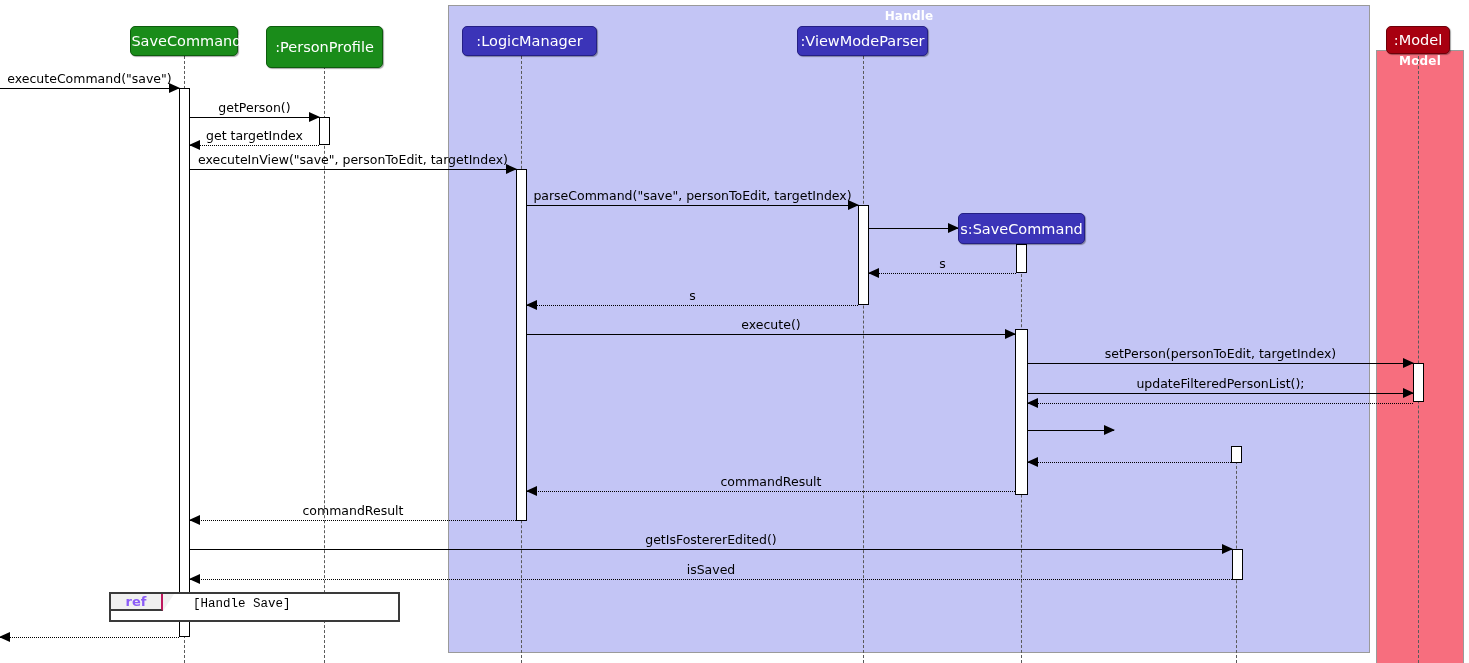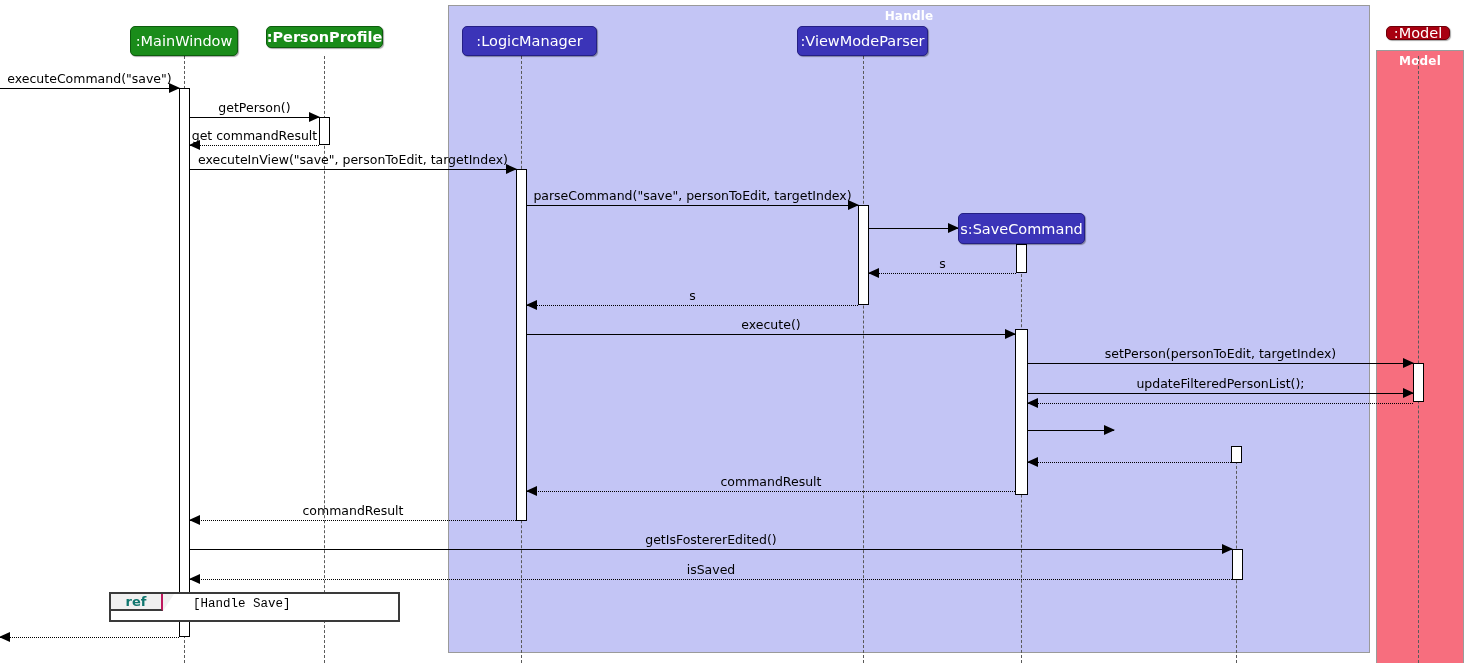--- a/index.html
+++ b/index.html
@@ -24,21 +24,21 @@
     white-space:nowrap;line-height:13px;}
   .msg .label.center{left:0;width:100%;text-align:center;}
   .arrow{position:absolute;top:-5px;width:0;height:0;}
   .arrow.right{right:-1px;border-top:5px solid transparent;border-bottom:5px solid transparent;border-left:11px solid #000000;}
   .arrow.left{left:-1px;border-top:5px solid transparent;border-bottom:5px solid transparent;border-right:11px solid #000000;}
   .refbox{position:absolute;box-sizing:border-box;background:#ffffff;
     border:2px solid #3a3a3a;}
   .reftag{position:absolute;left:0;top:0;box-sizing:border-box;
     background:#f0f0f0;border-right:2px solid #be185d;border-bottom:2px solid #3a3a3a;
     display:flex;align-items:center;justify-content:center;
-    font-size:13px;font-weight:bold;color:#0f766e;}
+    font-size:13px;font-weight:bold;color:#8b5cf6;}
   .reftag-cut{position:absolute;width:0;height:0;}
   .reflabel{position:absolute;font-size:12.5px;color:#000;white-space:nowrap;}
 </style>
 </head>
 <body>
 
 <div id="diagram">
     <div class="pkg" style="left: 448px; top: 5px; width: 922px; height: 648px; background: rgb(195, 197, 245);">
       <div class="pkg-title">Handle</div>
     </div>
@@ -58,21 +58,21 @@
       <div class="label center">executeCommand("save")</div>
     </div>
     <div class="msg" style="left: 190px; top: 117px; width: 129px;">
       <div class="line"></div>
       <div class="arrow right"></div>
       <div class="label center">getPerson()</div>
     </div>
     <div class="msg dashed" style="left: 190px; top: 145px; width: 129px;">
       <div class="line"></div>
       <div class="arrow left"></div>
-      <div class="label center">get commandResult</div>
+      <div class="label center">get targetIndex</div>
     </div>
     <div class="msg" style="left: 190px; top: 169px; width: 326px;">
       <div class="line"></div>
       <div class="arrow right"></div>
       <div class="label center">executeInView("save", personToEdit, targetIndex)</div>
     </div>
     <div class="msg" style="left: 527px; top: 205px; width: 331px;">
       <div class="line"></div>
       <div class="arrow right"></div>
       <div class="label center">parseCommand("save", personToEdit, targetIndex)</div>
@@ -145,35 +145,35 @@
     <div class="activation" style="left: 179px; top: 88px; width: 11px; height: 549px;"></div>
     <div class="activation" style="left: 319px; top: 117px; width: 11px; height: 28px;"></div>
     <div class="activation" style="left: 516px; top: 169px; width: 11px; height: 352px;"></div>
     <div class="activation" style="left: 858px; top: 205px; width: 11px; height: 100px;"></div>
     <div class="activation" style="left: 1016px; top: 244px; width: 11px; height: 29px;"></div>
     <div class="activation" style="left: 1015px; top: 329px; width: 13px; height: 166px;"></div>
     <div class="activation" style="left: 1413px; top: 363px; width: 11px; height: 39px;"></div>
     <div class="activation" style="left: 1231px; top: 446px; width: 11px; height: 17px;"></div>
     <div class="activation" style="left: 1232px; top: 549px; width: 11px; height: 31px;"></div>
     <div class="participant p-green" style="left: 130px; top: 26px; width: 108px; height: 30px;">
-      <span>:MainWindow</span>
+      <span>:SaveCommand</span>
     </div>
-    <div class="participant p-green" style="left: 266px; top: 26px; width: 117px; height: 22px; font-weight: bold;">
+    <div class="participant p-green" style="left: 266px; top: 26px; width: 117px; height: 42px;">
       <span>:PersonProfile</span>
     </div>
     <div class="participant p-blue" style="left: 462px; top: 26px; width: 135px; height: 30px;">
       <span>:LogicManager</span>
     </div>
     <div class="participant p-blue" style="left: 958px; top: 213px; width: 127px; height: 31px;">
       <span>s:SaveCommand</span>
     </div>
     <div class="participant p-blue" style="left: 797px; top: 26px; width: 131px; height: 30px;">
       <span>:ViewModeParser</span>
     </div>
-    <div class="participant p-red" style="left: 1386px; top: 26px; width: 64px; height: 14px;">
+    <div class="participant p-red" style="left: 1386px; top: 26px; width: 64px; height: 28px;">
       <span>:Model</span>
     </div>
     <div class="refbox" style="left: 109px; top: 592px; width: 291px; height: 30px;">
       <div class="reftag" style="width: 52px; height: 17px;">ref</div>
       <div class="reftag-cut" style="left: 52px; top: 0px; border-top: 17px solid rgb(240, 240, 240); border-right: 11px solid transparent;"></div>
       <div class="reflabel" style="left: 82px; top: 3px; font-family: Liberation Mono, monospace;">[Handle Save]</div>
     </div>
   </div>
 
 </body></html>

